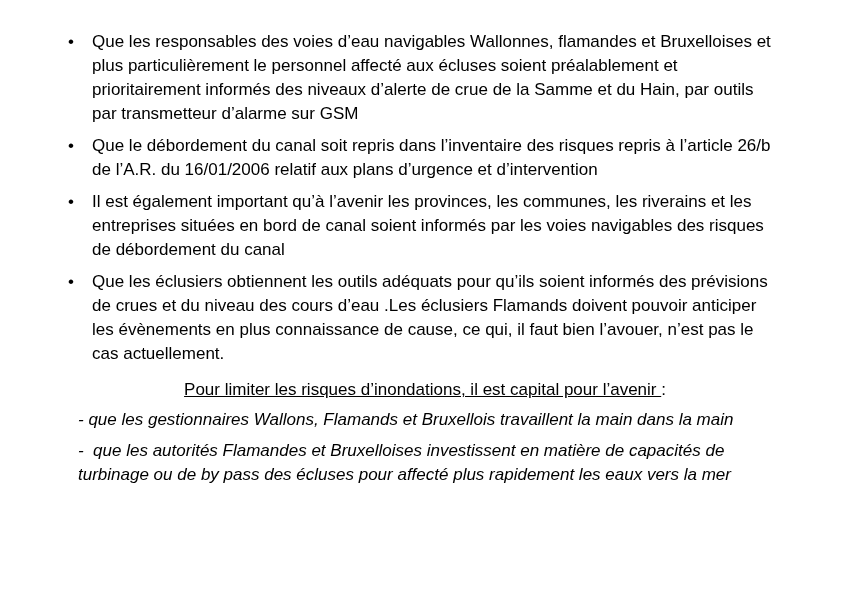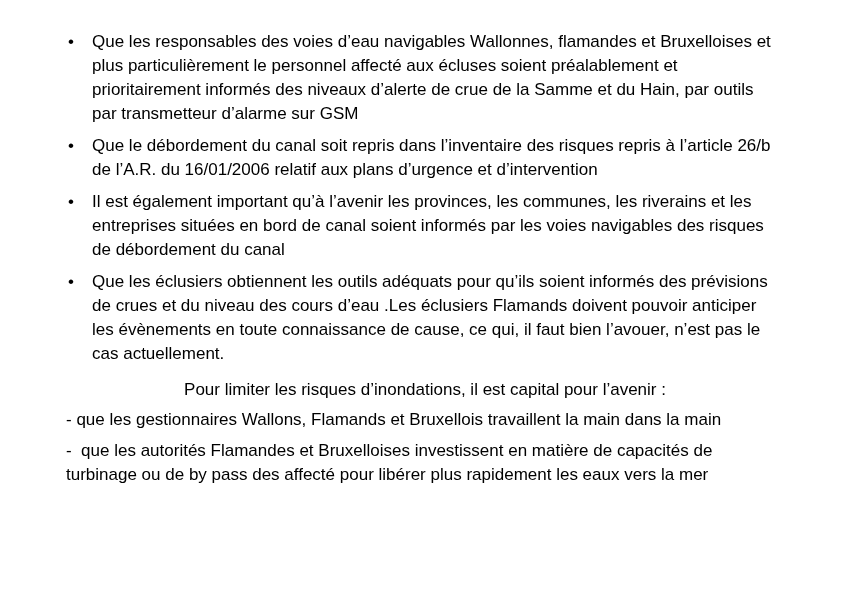--- a/index.html
+++ b/index.html
@@ -34,24 +34,26 @@
   }
   .bullet-text {
     flex: 1;
     max-width: 688px;
   }
   .centered-heading {
     text-align: center;
     margin: 12px 0 6px 0;
   }
   .underlined {
+    text-decoration: underline;
   }
   .dash-para {
-    margin: 0 0 7px 0;
+    margin: 0 0 7px 12px;
     white-space: pre-wrap;
+    font-style: italic;
   }
 </style>
 </head>
 <body>
 
 <div class="page">
 
   <div class="bullet-item">
     <span class="bullet-marker">•</span>
     <span class="bullet-text">Que les responsables des voies d’eau navigables Wallonnes, flamandes et Bruxelloises et plus particulièrement le personnel affecté aux écluses soient préalablement et prioritairement informés des niveaux d’alerte de crue de la Samme et du Hain, par outils par transmetteur d’alarme sur GSM</span>
@@ -62,23 +64,23 @@
     <span class="bullet-text">Que le débordement du canal soit repris dans l’inventaire des risques repris à l’article 26/b de l’A.R. du 16/01/2006 relatif aux plans d’urgence et d’intervention</span>
   </div>
 
   <div class="bullet-item">
     <span class="bullet-marker">•</span>
     <span class="bullet-text">Il est également important qu’à l’avenir les provinces, les communes, les riverains et les entreprises situées en bord de canal soient informés par les voies navigables des risques de débordement du canal</span>
   </div>
 
   <div class="bullet-item">
     <span class="bullet-marker">•</span>
-    <span class="bullet-text">Que les éclusiers obtiennent les outils adéquats pour qu’ils soient informés des prévisions de crues et du niveau des cours d’eau .Les éclusiers Flamands doivent pouvoir anticiper les évènements en toute connaissance de cause, ce qui, il faut bien l’avouer, n’est pas le cas actuellement.</span>
+    <span class="bullet-text">Que les éclusiers obtiennent les outils adéquats pour qu’ils soient informés des prévisions de crues et du niveau des cours d’eau .Les éclusiers Flamands doivent pouvoir anticiper les évènements en plus connaissance de cause, ce qui, il faut bien l’avouer, n’est pas le cas actuellement.</span>
   </div>
 
   <p class="centered-heading"><span class="underlined">Pour limiter les risques d’inondations, il est capital pour l’avenir </span><span>:</span></p>
 
   <p class="dash-para">- que les gestionnaires Wallons, Flamands et Bruxellois travaillent la main dans la main</p>
 
 
-  <p class="dash-para">-  que les autorités Flamandes et Bruxelloises investissent en matière de capacités de turbinage ou de by pass des affecté pour libérer plus rapidement les eaux vers la mer</p>
+  <p class="dash-para">-  que les autorités Flamandes et Bruxelloises investissent en matière de capacités de turbinage ou de by pass des écluses pour affecté plus rapidement les eaux vers la mer</p>
 
 </div>
 
 </body></html>

